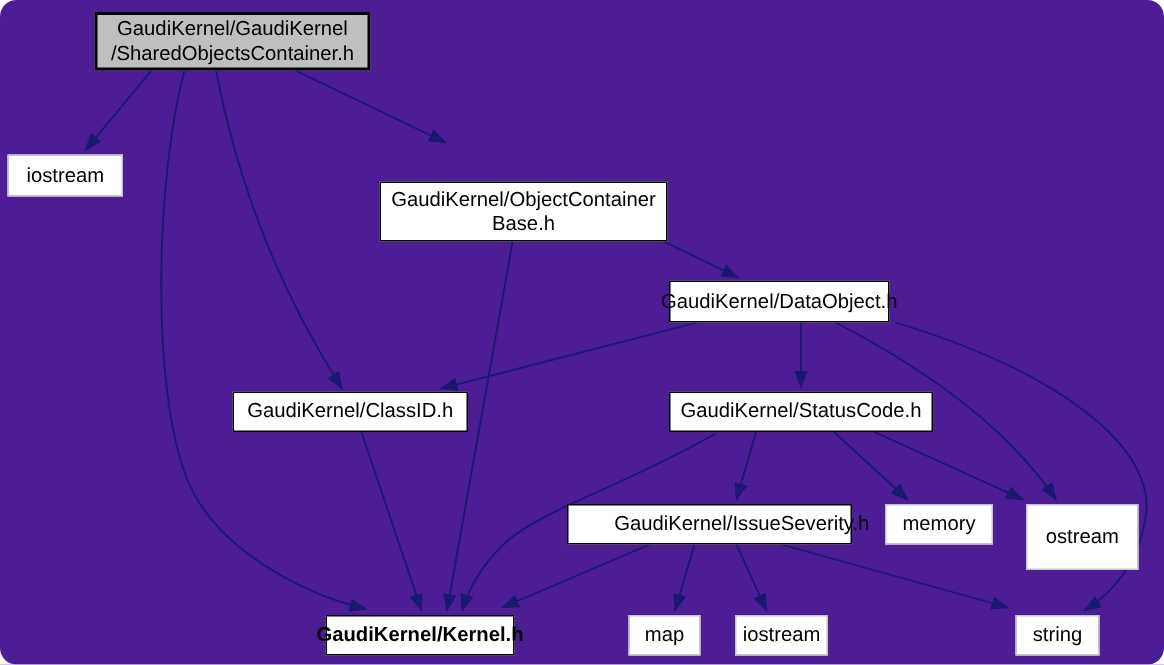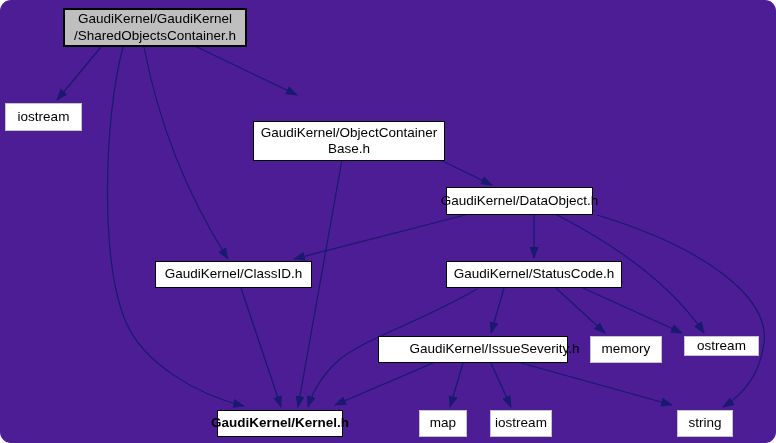--- a/index.html
+++ b/index.html
@@ -79,21 +79,21 @@
       </div>
       <div class="node header" style="left: 446px; top: 261px; width: 176px; height: 27px;">
         <div class="line">GaudiKernel/StatusCode.h</div>
       </div>
       <div class="node header" style="left: 378px; top: 336px; width: 190px; height: 27px; padding-left: 43px;">
         <div class="line">GaudiKernel/IssueSeverity.h</div>
       </div>
       <div class="node system" style="left: 590px; top: 336px; width: 72px; height: 27px;">
         <div class="line">memory</div>
       </div>
-      <div class="node system" style="left: 684px; top: 336px; width: 75px; height: 20px;">
+      <div class="node system" style="left: 684px; top: 336px; width: 75px; height: 44px;">
         <div class="line">ostream</div>
       </div>
       <div class="node header" style="left: 217px; top: 410px; width: 126px; height: 27px; font-weight: bold;">
         <div class="line">GaudiKernel/Kernel.h</div>
       </div>
       <div class="node system" style="left: 419px; top: 410px; width: 48px; height: 27px;">
         <div class="line">map</div>
       </div>
       <div class="node system" style="left: 490px; top: 410px; width: 62px; height: 27px;">
         <div class="line">iostream</div>

